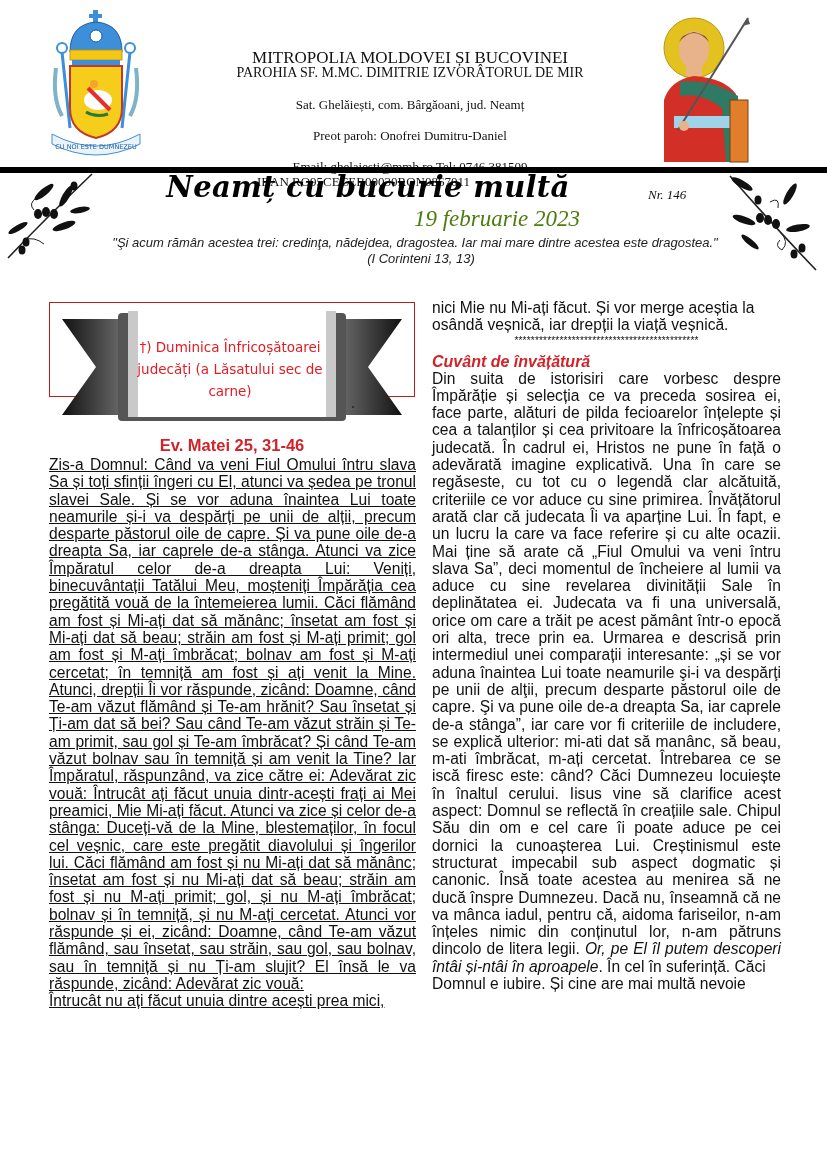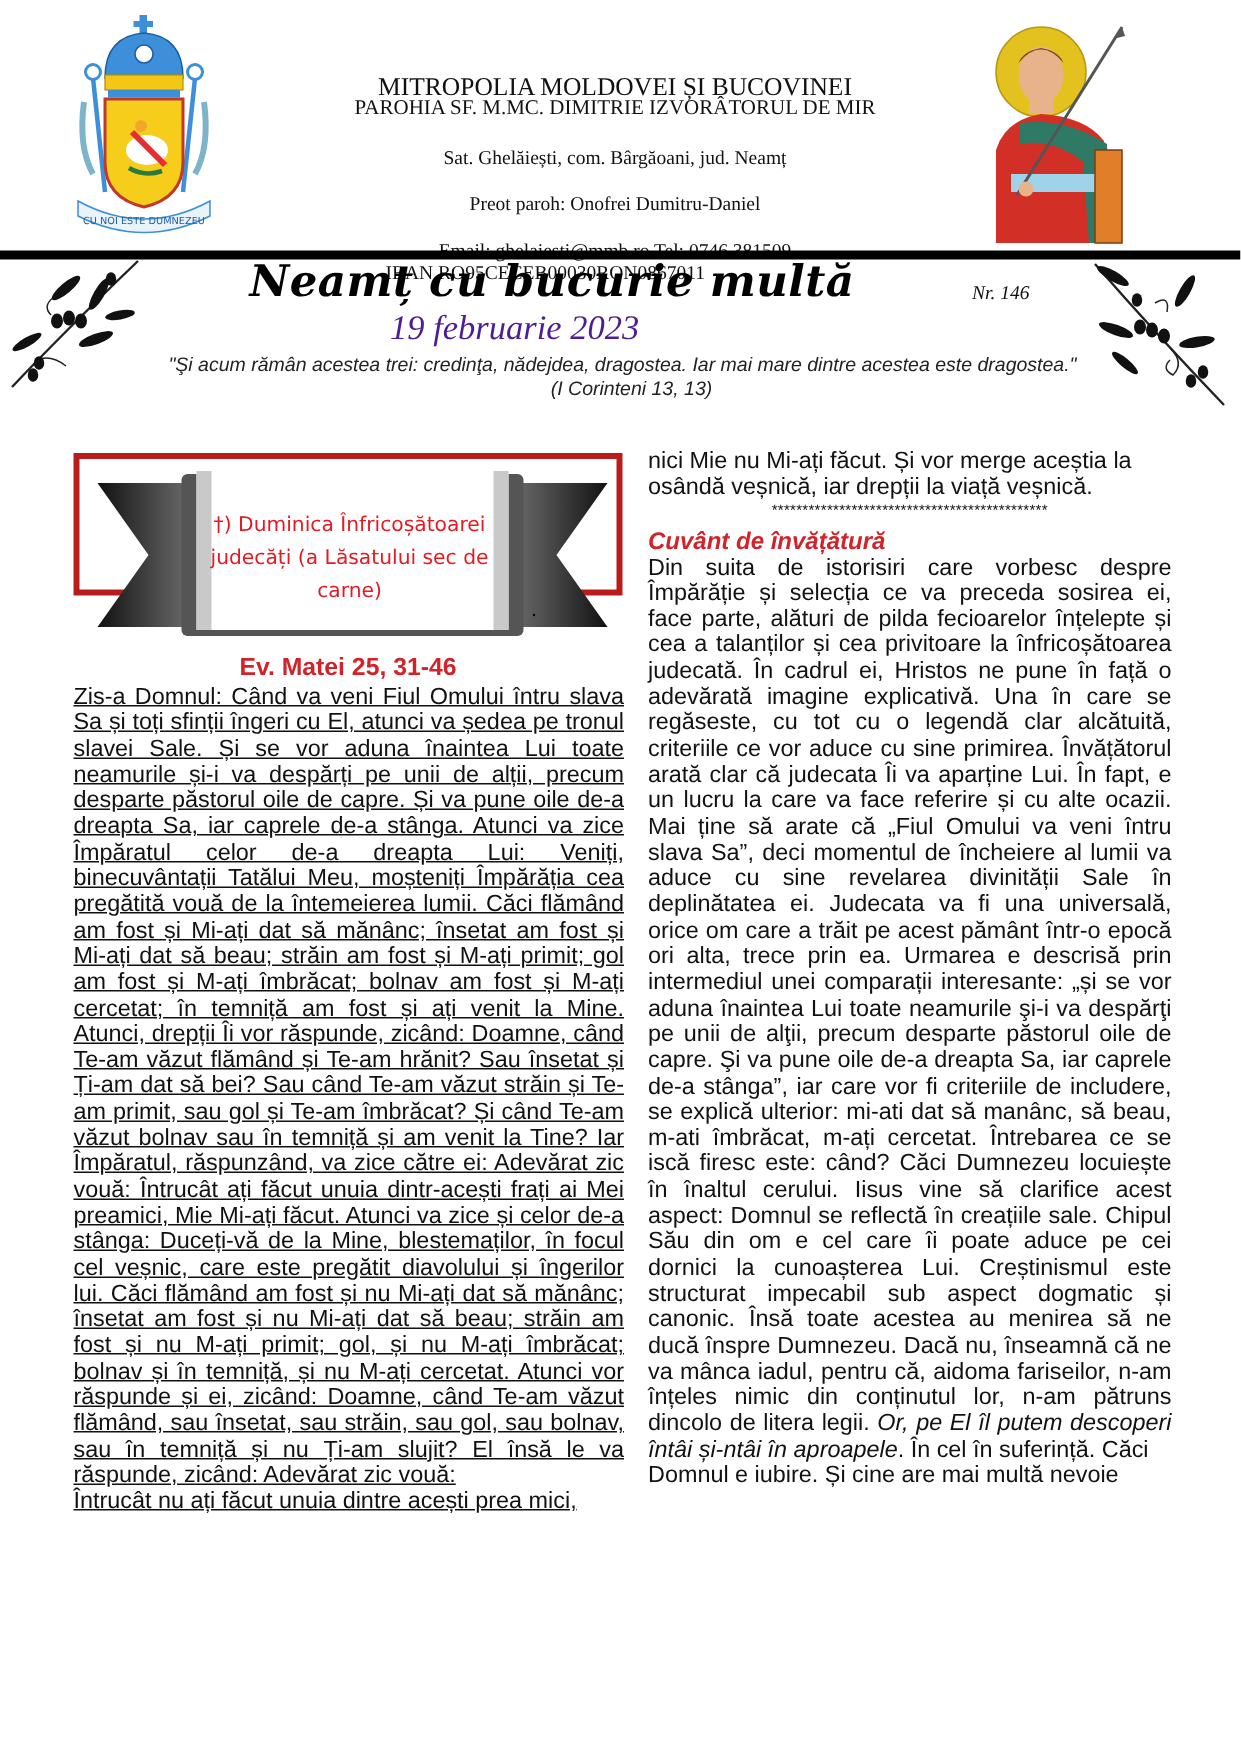--- a/index.html
+++ b/index.html
@@ -16,26 +16,26 @@
   .org-block .l4, .org-block .l5, .org-block .l6 { font-size:13px;margin-top:16px; }
   .org-block .l7 { font-size:13px; text-align:left; padding-left:47px; }
 
   .black-bar { position:absolute; left:0; top:167px; width:827px; height:6px; background:#000; }
 
   .olive-left { position:absolute; left:4px; top:170px; width:92px; height:90px; }
   .olive-right { position:absolute; left:720px; top:172px; width:100px; height:100px; }
 
   .title { position:absolute; left:148px; top:170px; width:440px; text-align:center; font-family:"DejaVu Serif", serif; font-weight:bold; font-style:italic; font-size:29px; letter-spacing:0.3px; color:#000; }
   .issue { position:absolute; left:648px; top:187px; font-family:"Liberation Serif", serif; font-style:italic; font-size:13px; color:#111; }
-  .date { position:absolute; left:260px; top:206px; width:320px; text-align:left; font-family:"Liberation Serif", serif; font-style:italic; font-size:23px; color:#4c1d95; }
+  .date { position:absolute; left:260px; top:206px; width:320px; text-align:right; font-family:"Liberation Serif", serif; font-style:italic; font-size:23px; color:#4d7c0f; }
   .motto { position:absolute; left:110px; top:235px; width:610px; text-align:center; font-family:"Liberation Sans", sans-serif; font-style:italic; font-size:13px; line-height:16px; color:#222; }
   .motto .ref { margin-left:12px; }
 
   
-  .banner-frame { position:absolute; left:49px; top:302px; width:366px; height:95px; border:4px solid #b91c1c; background:#fff; box-sizing:border-box; }
+  .banner-frame { position:absolute; left:49px; top:302px; width:366px; height:95px; border:1px solid #b91c1c; background:#fff; box-sizing:border-box; }
   .banner-svg { position:absolute; left:0; top:0; }
   .banner-text { position:absolute; left:80px; top:33px; width:200px; text-align:center; color:#e31b23; font-family:"DejaVu Sans", sans-serif; font-size:13.5px; line-height:22px; }
 
   .reading-ref { position:absolute; left:49px; top:436px; width:366px; text-align:center; color:#d1232a; font-weight:bold; font-size:16.5px; }
 
   
   .col { position:absolute; font-family:"Liberation Sans", sans-serif; font-size:15.6px; line-height:17.3px; color:#111; text-align:justify; }
   .col-left { left:49px; top:456px; width:367px;text-decoration:underline; }
   .col-right { left:432px; top:299px; width:349px; }
   .col p { margin:0; }

